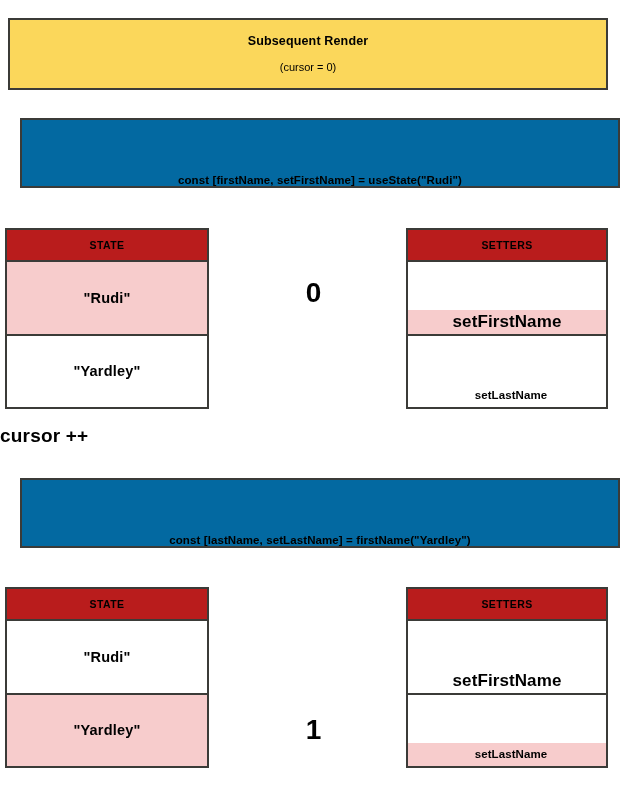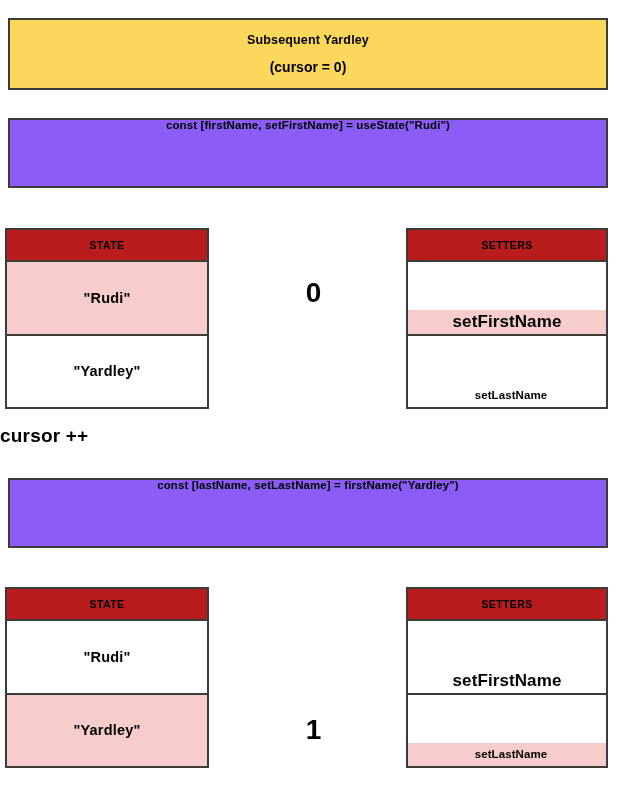--- a/index.html
+++ b/index.html
@@ -39,36 +39,36 @@
     justify-content: center;
   }
   .banner-title {
     font-size: 12.5px;
     font-weight: bold;
     letter-spacing: .15px;
     line-height: 1;
     margin-bottom: 14px;
   }
   .banner-sub {
-    font-size: 14px;
-    font-weight: bold;
+    font-size: 11px;
+    font-weight: normal;
     line-height: 1;
   }
 
   
   .codebox {
     position: absolute;
-    left: 8px;
+    left: 20px;
     width: 600px;
     height: 70px;
     box-sizing: border-box;
-    background: #8b5cf6;
+    background: #0369a1;
     border: 2px solid #3b3b38;
     display: flex;
-    align-items: flex-start;
+    align-items: flex-end;
     justify-content: center;
   }
   .codebox.first { top: 118px; }
   .codebox.second { top: 478px; }
   .code-text {
     font-size: 11.5px;
     font-weight: bold;
     letter-spacing: .1px;
     line-height: 1;
   }
@@ -139,21 +139,21 @@
     letter-spacing: .2px;
     line-height: 1;
   }
 </style>
 </head>
 <body>
 
 <div class="stage">
 
   <div class="banner">
-    <div class="banner-title">Subsequent Yardley</div>
+    <div class="banner-title">Subsequent Render</div>
     <div class="banner-sub">(cursor = 0)</div>
   </div>
 
   <div class="codebox first">
     <span class="code-text">const [firstName, setFirstName] = useState("Rudi")</span>
   </div>
 
   <div class="tbl state row-a">
     <div class="tbl-head">STATE</div>
     <div class="tbl-cell divider hl">

